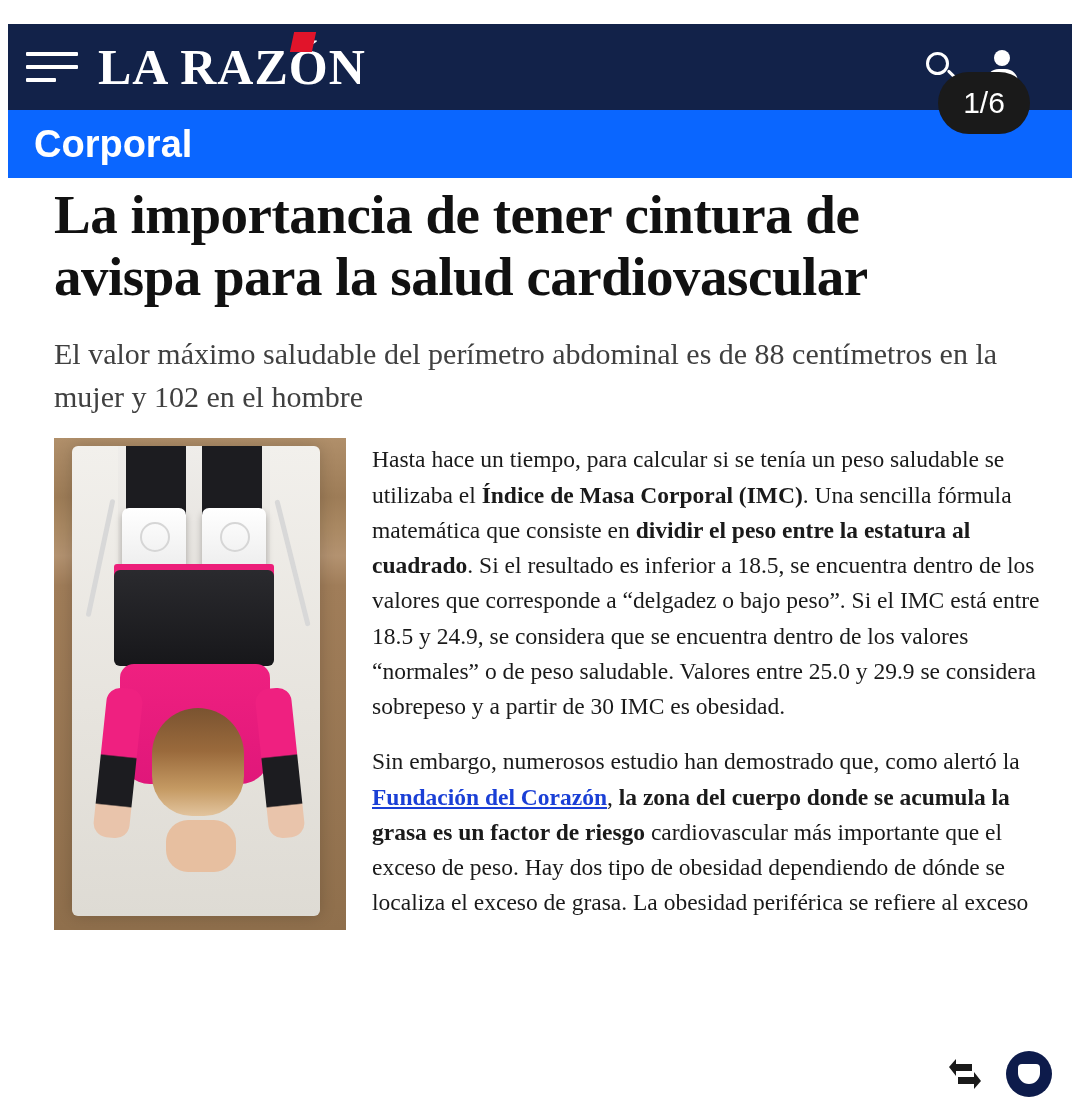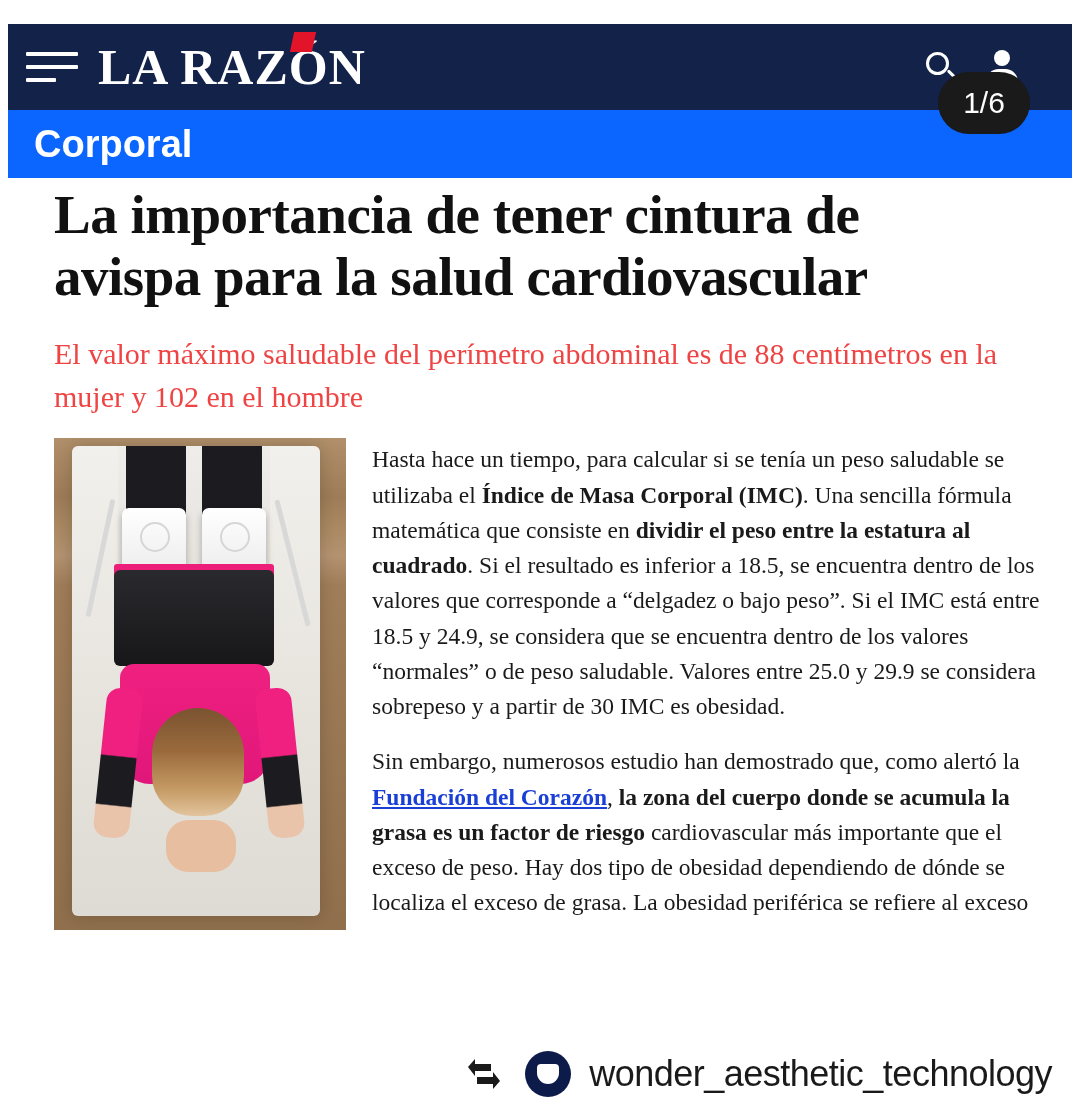--- a/index.html
+++ b/index.html
@@ -159,21 +159,21 @@
     line-height: 1.12;
     color: #111111;
     letter-spacing: -0.5px;
     max-width: 870px;
   }
   .standfirst {
     margin-top: 26px;
     font-family: "Liberation Serif", serif;
     font-size: 30px;
     line-height: 1.42;
-    color: #ef4444;
+    color: #404040;
     max-width: 980px;
   }
 
   .body-wrap {
     display: flex;
     gap: 26px;
     margin-top: 20px;
   }
   .figure {
     width: 292px;
@@ -423,15 +423,14 @@
   <div class="attrib">
     <div class="repost-icon">
       <svg width="46" height="40" viewBox="0 0 46 40" aria-hidden="true">
         <path d="M7 13 L14 5 L14 10 L30 10 L30 17 L14 17 L14 22 Z" fill="#1a1a1a"></path>
         <path d="M39 27 L32 35 L32 30 L16 30 L16 23 L32 23 L32 18 Z" fill="#1a1a1a"></path>
       </svg>
     </div>
     <div class="ig-badge">
       <div class="inner"></div>
     </div>
-    <div class="handle-text">wonder_aesthetic_technology</div>
   </div>
 </div>
 
 </body></html>

